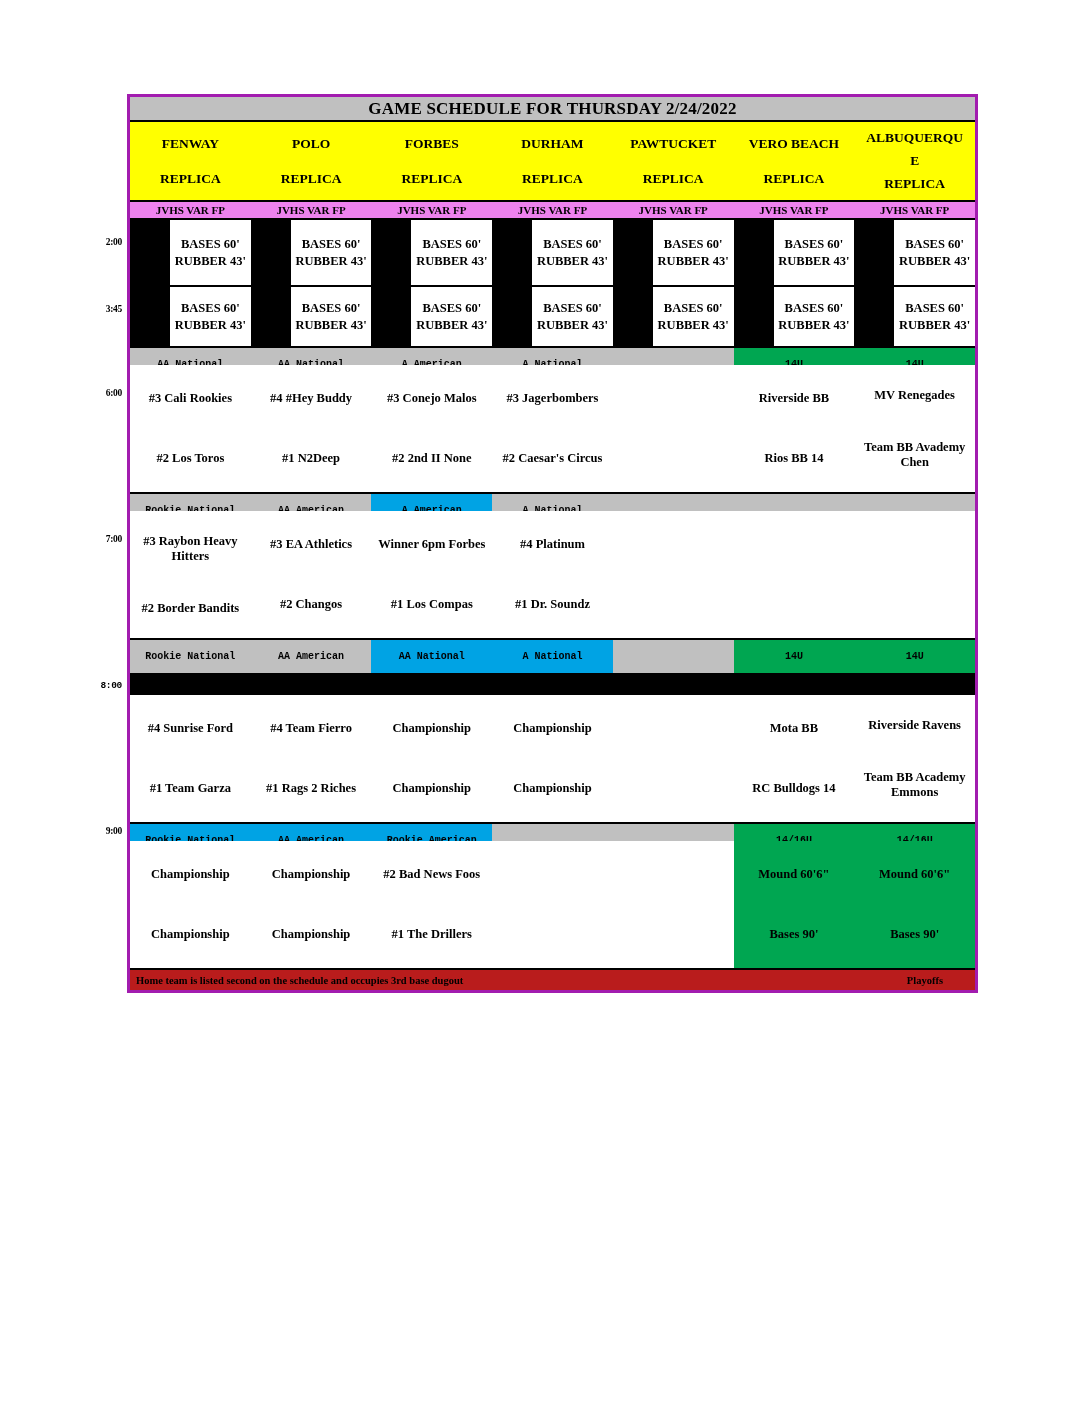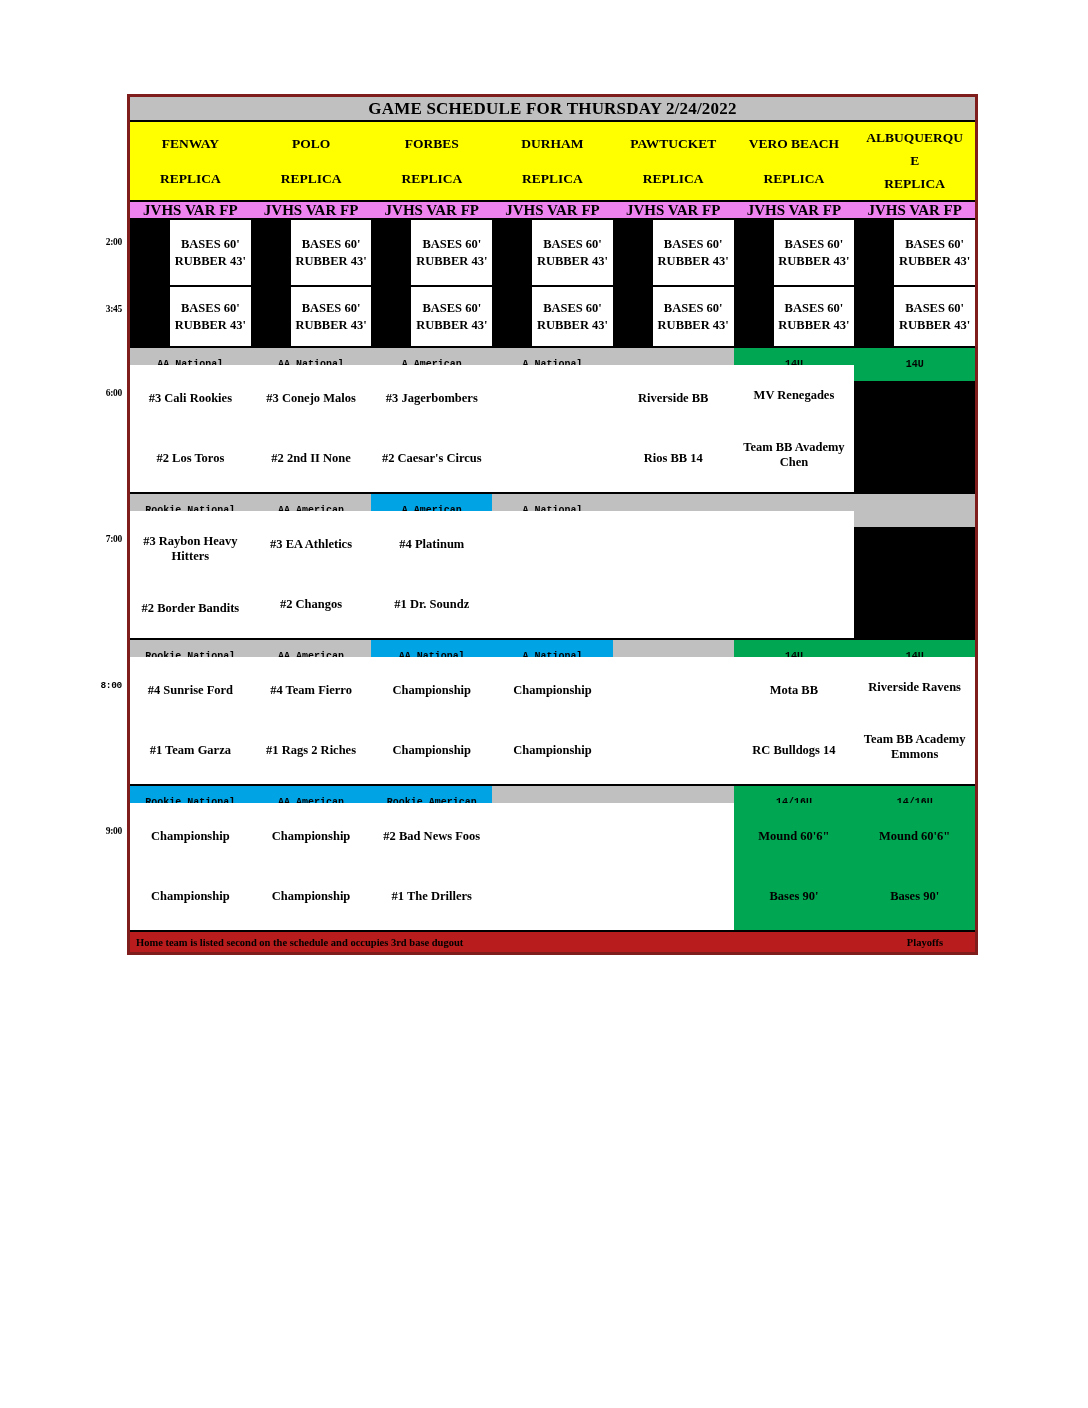--- a/index.html
+++ b/index.html
@@ -1,26 +1,26 @@
 <!DOCTYPE html>
 <html><head>
 <meta charset="utf-8">
 <style>
   html,body{margin:0;padding:0;background:#fff;}
   .page{position:relative;width:1088px;height:1408px;background:#ffffff;overflow:hidden;
         font-family:"Liberation Serif","DejaVu Serif",serif;font-weight:bold;color:#000;}
   .sched{position:absolute;left:127px;top:94px;width:851px;background:#000;
-         border:3px solid #7f1d1d;display:flex;flex-direction:column;gap:2px;box-sizing:border-box;}
+         border:3px solid #a21caf;display:flex;flex-direction:column;gap:2px;box-sizing:border-box;}
   .titlebar{background:#C0C0C0;height:23px;display:flex;align-items:center;justify-content:center;
             font-size:17px;letter-spacing:0.2px;}
   .row{display:grid;grid-template-columns:repeat(7,1fr);gap:0;}
   .cell{background:#fff;display:flex;flex-direction:column;align-items:center;text-align:center;
         overflow:hidden;box-sizing:border-box;}
   .hdr{background:#FFFF00;height:78px;justify-content:space-around;font-size:13.5px;padding:4px 2px;}
-  .div-cell{background:#EE82EE;height:16px;justify-content:center;font-size:15px;}
+  .div-cell{background:#EE82EE;height:16px;justify-content:center;font-size:11px;}
   .setup{height:100%;justify-content:center;font-size:12.5px;line-height:1.35;margin-left:40px;}
   .game{height:100%;justify-content:space-around;font-size:12.5px;line-height:1.2;padding:4px 2px;}
   .band{height:33px;justify-content:center;font-size:10px;line-height:1;font-family:Liberation Mono, monospace;}
   .bg-gray{background:#C0C0C0;}
   .bg-green{background:#00A651;}
   .bg-blue{background:#00A3E4;}
   .bg-white{background:#ffffff;}
   .footer{background:#b91c1c;height:20px;display:flex;flex-direction:row;align-items:center;
           justify-content:space-between;font-size:10.5px;padding:0 32px 0 6px;box-sizing:border-box;}
   .timelabel{position:absolute;width:38px;text-align:right;font-size:9.5px;letter-spacing:-0.3px;}
@@ -141,20 +141,24 @@
           <div class="cell band bg-gray"></div>
           <div class="cell band bg-green">14U</div>
           <div class="cell band bg-green">14U</div>
         </div>
         <div class="row" style="height: 127px;">
           <div class="cell game bg-white">
             <div class="team">#3 Cali Rookies</div>
             <div class="team">#2 Los Toros</div>
           </div>
           <div class="cell game bg-white">
+            <div class="team">#4 #Hey Buddy</div>
+            <div class="team">#1 N2Deep</div>
+          </div>
+          <div class="cell game bg-white">
             <div class="team">#3 Conejo Malos</div>
             <div class="team">#2 2nd II None</div>
           </div>
           <div class="cell game bg-white">
             <div class="team">#3 Jagerbombers</div>
             <div class="team">#2 Caesar's Circus</div>
           </div>
           <div class="cell game bg-white">
             <div class="team"></div>
             <div class="team"></div>
@@ -180,20 +184,24 @@
         <div class="row" style="height: 127px;">
           <div class="cell game bg-white">
             <div class="team">#3 Raybon Heavy Hitters</div>
             <div class="team">#2 Border Bandits</div>
           </div>
           <div class="cell game bg-white">
             <div class="team">#3 EA Athletics</div>
             <div class="team">#2 Changos</div>
           </div>
           <div class="cell game bg-white">
+            <div class="team">Winner 6pm Forbes</div>
+            <div class="team">#1 Los Compas</div>
+          </div>
+          <div class="cell game bg-white">
             <div class="team">#4 Platinum</div>
             <div class="team">#1 Dr. Soundz</div>
           </div>
           <div class="cell game bg-white">
             <div class="team"></div>
             <div class="team"></div>
           </div>
           <div class="cell game bg-white">
             <div class="team"></div>
             <div class="team"></div>
@@ -205,21 +213,21 @@
         </div>
         <div class="row" style="height: 15px;">
           <div class="cell band bg-gray">Rookie National</div>
           <div class="cell band bg-gray">AA American</div>
           <div class="cell band bg-blue">AA National</div>
           <div class="cell band bg-blue">A National</div>
           <div class="cell band bg-gray"></div>
           <div class="cell band bg-green">14U</div>
           <div class="cell band bg-green">14U</div>
         </div>
-        <div class="row" style="height: 127px;">
+        <div class="row" style="height: 127px; margin-top: 38px;">
           <div class="cell game bg-white">
             <div class="team">#4 Sunrise Ford</div>
             <div class="team">#1 Team Garza</div>
           </div>
           <div class="cell game bg-white">
             <div class="team">#4 Team Fierro</div>
             <div class="team">#1 Rags 2 Riches</div>
           </div>
           <div class="cell game bg-white">
             <div class="team">Championship</div>

